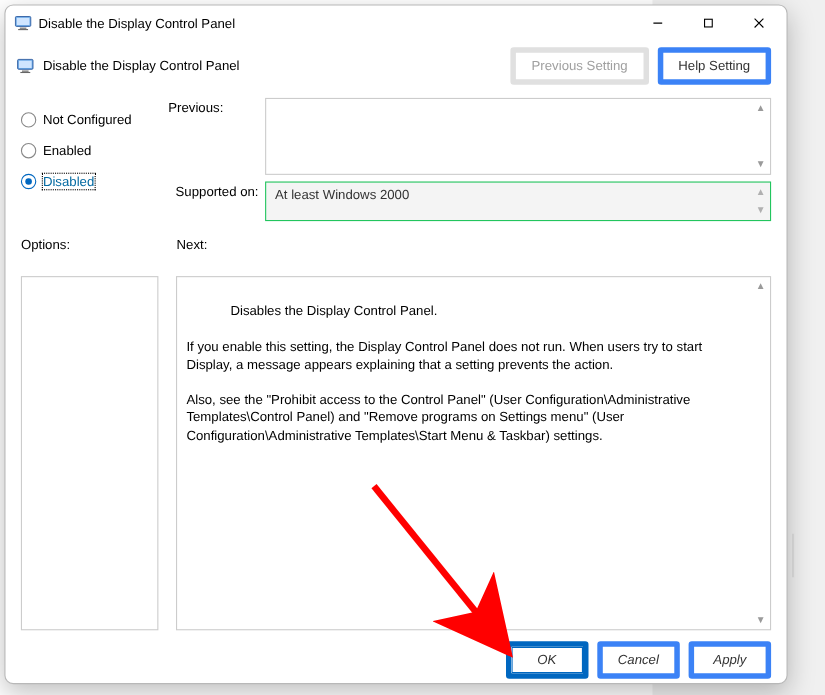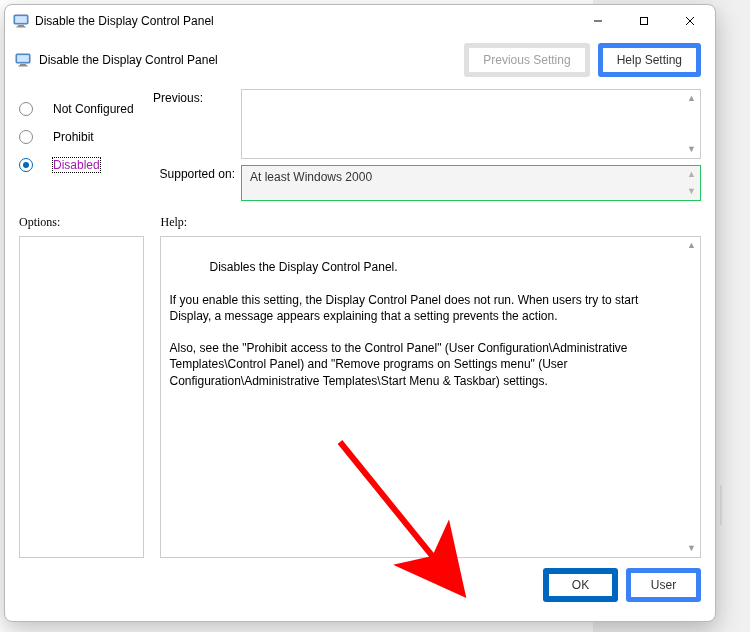--- a/index.html
+++ b/index.html
@@ -23,54 +23,54 @@
   .header-row { display:flex; align-items:center; padding:6px 10px 6px 10px; }
   .header-row .icon { width:16px; height:16px; margin-right:8px;}
   .header-row .policy-title { font-size:12px; }
   .nav-btns { margin-left:auto; display:flex; gap:8px; padding-right:4px;}
   .btn { border:5px solid #3b82f6; background:#fff; padding:5px 14px; border-radius:3px; font-size:12px; color:#333; cursor:default;}
   .btn.disabled { color:#a0a0a0; border-color:#e0e0e0;}
 
   .body { padding:6px 14px 0 14px; }
   .row1 { display:flex; gap:16px; }
   .radios { width:118px; padding-top:12px; }
-  .radio { display:flex; align-items:center; gap:20px; margin-bottom:12px; height:16px;}
+  .radio { display:flex; align-items:center; gap:6px; margin-bottom:12px; height:16px;}
   .radio .circle { width:14px; height:14px; border:1px solid #888; border-radius:50%; background:#fff; display:flex; align-items:center; justify-content:center;}
   .radio.selected .circle { border-color:#0067c0;}
   .radio.selected .circle .dot { width:6px; height:6px; border-radius:50%; background:#0067c0;}
   .radio .rlabel { font-size:12px; }
   .radio.focused .rlabel { outline:1px dotted #000; outline-offset:0;}
-  .radio.selected .rlabel { color:#a21caf;}
+  .radio.selected .rlabel { color:#0369a1;}
 
   .col2 { flex:1 1 auto; }
   .fieldrow { display:flex; gap:6px; margin-bottom:0px;}
   .fieldlabel { width:82px; font-size:12px; padding-top:2px;}
   .textbox { flex:1 1 auto; height:70px; border:1px solid #ccc; background:#fff; position:relative;}
   .textbox .scroll-up, .textbox .scroll-down { position:absolute; right:0; width:17px; height:17px; display:flex; align-items:center; justify-content:center; color:#9a9a9a;}
   .textbox .scroll-up { top:0;}
   .textbox .scroll-down { bottom:0;}
   .supported-row { display:flex; gap:6px; margin-top:6px;}
   .supported-box { flex:1 1 auto; height:36px; border:1px solid #22c55e; background:#f4f4f4; padding:4px 8px; font-size:12px; color:#333; position:relative;}
   .supported-box .scroll-up, .supported-box .scroll-down { position:absolute; right:0; width:17px; height:17px; display:flex; align-items:center; justify-content:center; color:#b0b0b0;}
   .supported-box .scroll-up { top:0;}
   .supported-box .scroll-down { bottom:0;}
 
   .row2 { display:flex; gap:16px; margin-top:14px;}
-  .pane-header { font-size:12px; margin-bottom:6px;font-family:Liberation Serif, serif;}
+  .pane-header { font-size:12px; margin-bottom:22px;}
   .pane { border:1px solid #ccc; background:#fff; }
   .options-col { width:295px; display:flex; flex-direction:column;}
   .options-col .pane { height:322px;}
   .help-col { flex:1 1 auto; display:flex; flex-direction:column;}
   .help-col .pane { height:322px; position:relative; padding:6px 20px 6px 8px; font-size:12px; line-height:1.35; white-space:pre-wrap;}
   .help-col .scroll-up, .help-col .scroll-down { position:absolute; right:0; width:17px; height:17px; display:flex; align-items:center; justify-content:center; color:#9a9a9a;}
   .help-col .scroll-up { top:0;}
   .help-col .scroll-down { bottom:0;}
 
   .footer { display:flex; justify-content:flex-end; gap:8px; padding:10px 14px 12px 14px;}
-  .footer .btn { min-width:75px; text-align:center;}
+  .footer .btn { min-width:75px; text-align:center;font-style:italic;}
   .footer .btn.ok { border-color:#0067c0; box-shadow: inset 0 0 0 1px #0067c0;}
 
   .arrow-overlay { position:absolute; left:330px; top:432px; pointer-events:none;}
   .arrow-overlay svg { overflow:visible;}
   .chev { font-size:9px; line-height:1;}
 
   .monitor-icon svg { width:16px; height:16px;}
 </style>
 </head>
 <body>
@@ -137,21 +137,21 @@
           <div class="radio">
             <span class="circle">
                 <span class="dot"></span>
               </span>
             <span class="rlabel">Not Configured</span>
           </div>
           <div class="radio">
             <span class="circle">
                 <span class="dot"></span>
               </span>
-            <span class="rlabel">Prohibit</span>
+            <span class="rlabel">Enabled</span>
           </div>
           <div class="radio selected focused">
             <span class="circle">
                 <span class="dot"></span>
               </span>
             <span class="rlabel">Disabled</span>
           </div>
         </div>
         <div class="col2">
           <div class="fieldrow">
@@ -179,37 +179,38 @@
           </div>
         </div>
       </div>
 
       <div class="row2">
         <div class="options-col">
           <div class="pane-header">Options:</div>
           <div class="pane"></div>
         </div>
         <div class="help-col">
-          <div class="pane-header">Help:</div>
+          <div class="pane-header">Next:</div>
           <div class="pane">
             <span>Disables the Display Control Panel.
 
 If you enable this setting, the Display Control Panel does not run. When users try to start Display, a message appears explaining that a setting prevents the action.
 
 Also, see the "Prohibit access to the Control Panel" (User Configuration\Administrative Templates\Control Panel) and "Remove programs on Settings menu" (User Configuration\Administrative Templates\Start Menu &amp; Taskbar) settings.</span>
             <div class="scroll-up"><span class="chev">▲</span></div>
             <div class="scroll-down"><span class="chev">▼</span></div>
           </div>
         </div>
       </div>
     </div>
 
     <div class="footer">
       <div class="btn ok">OK</div>
-      <div class="btn">User</div>
+      <div class="btn">Cancel</div>
+      <div class="btn">Apply</div>
     </div>
   </div>
 
   <div class="arrow-overlay">
     <svg width="160" height="180">
       <defs>
         <marker id="ahead" markerWidth="12" markerHeight="12" refX="9" refY="6" orient="auto">
           <path d="M0,0 L12,6 L0,12 L3,6 Z" fill="#ff0000"></path>
         </marker>
       </defs>

